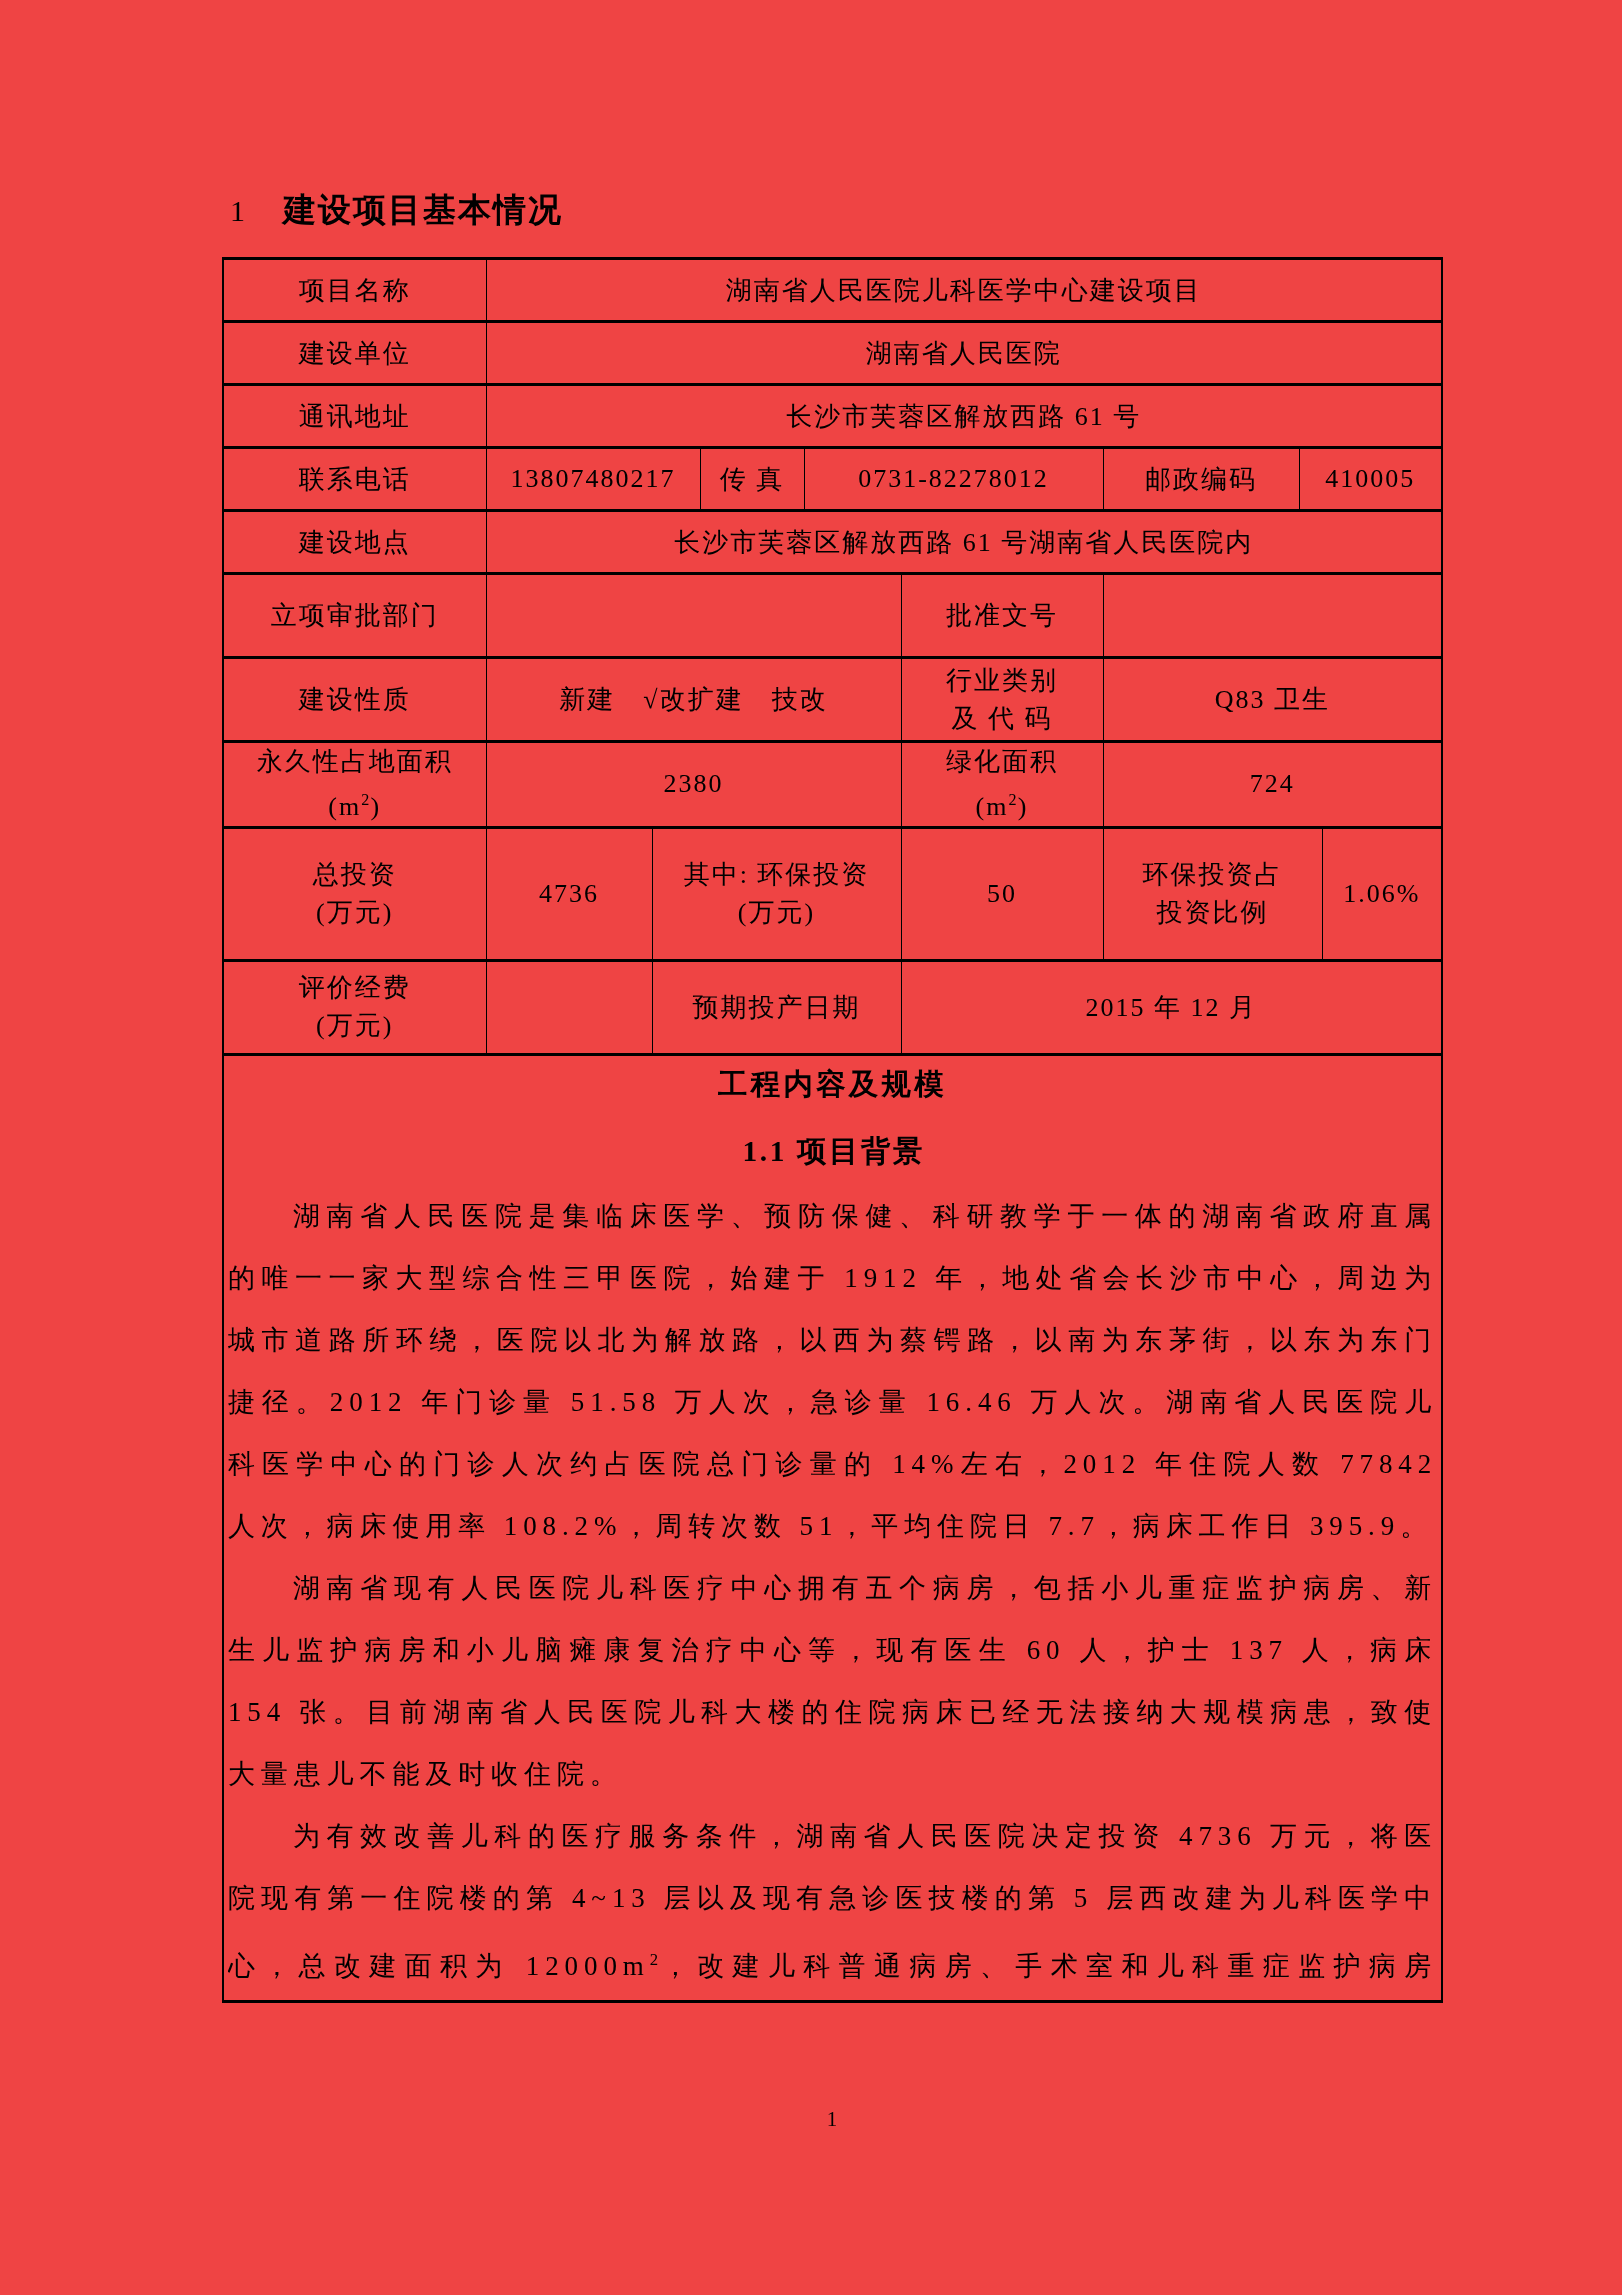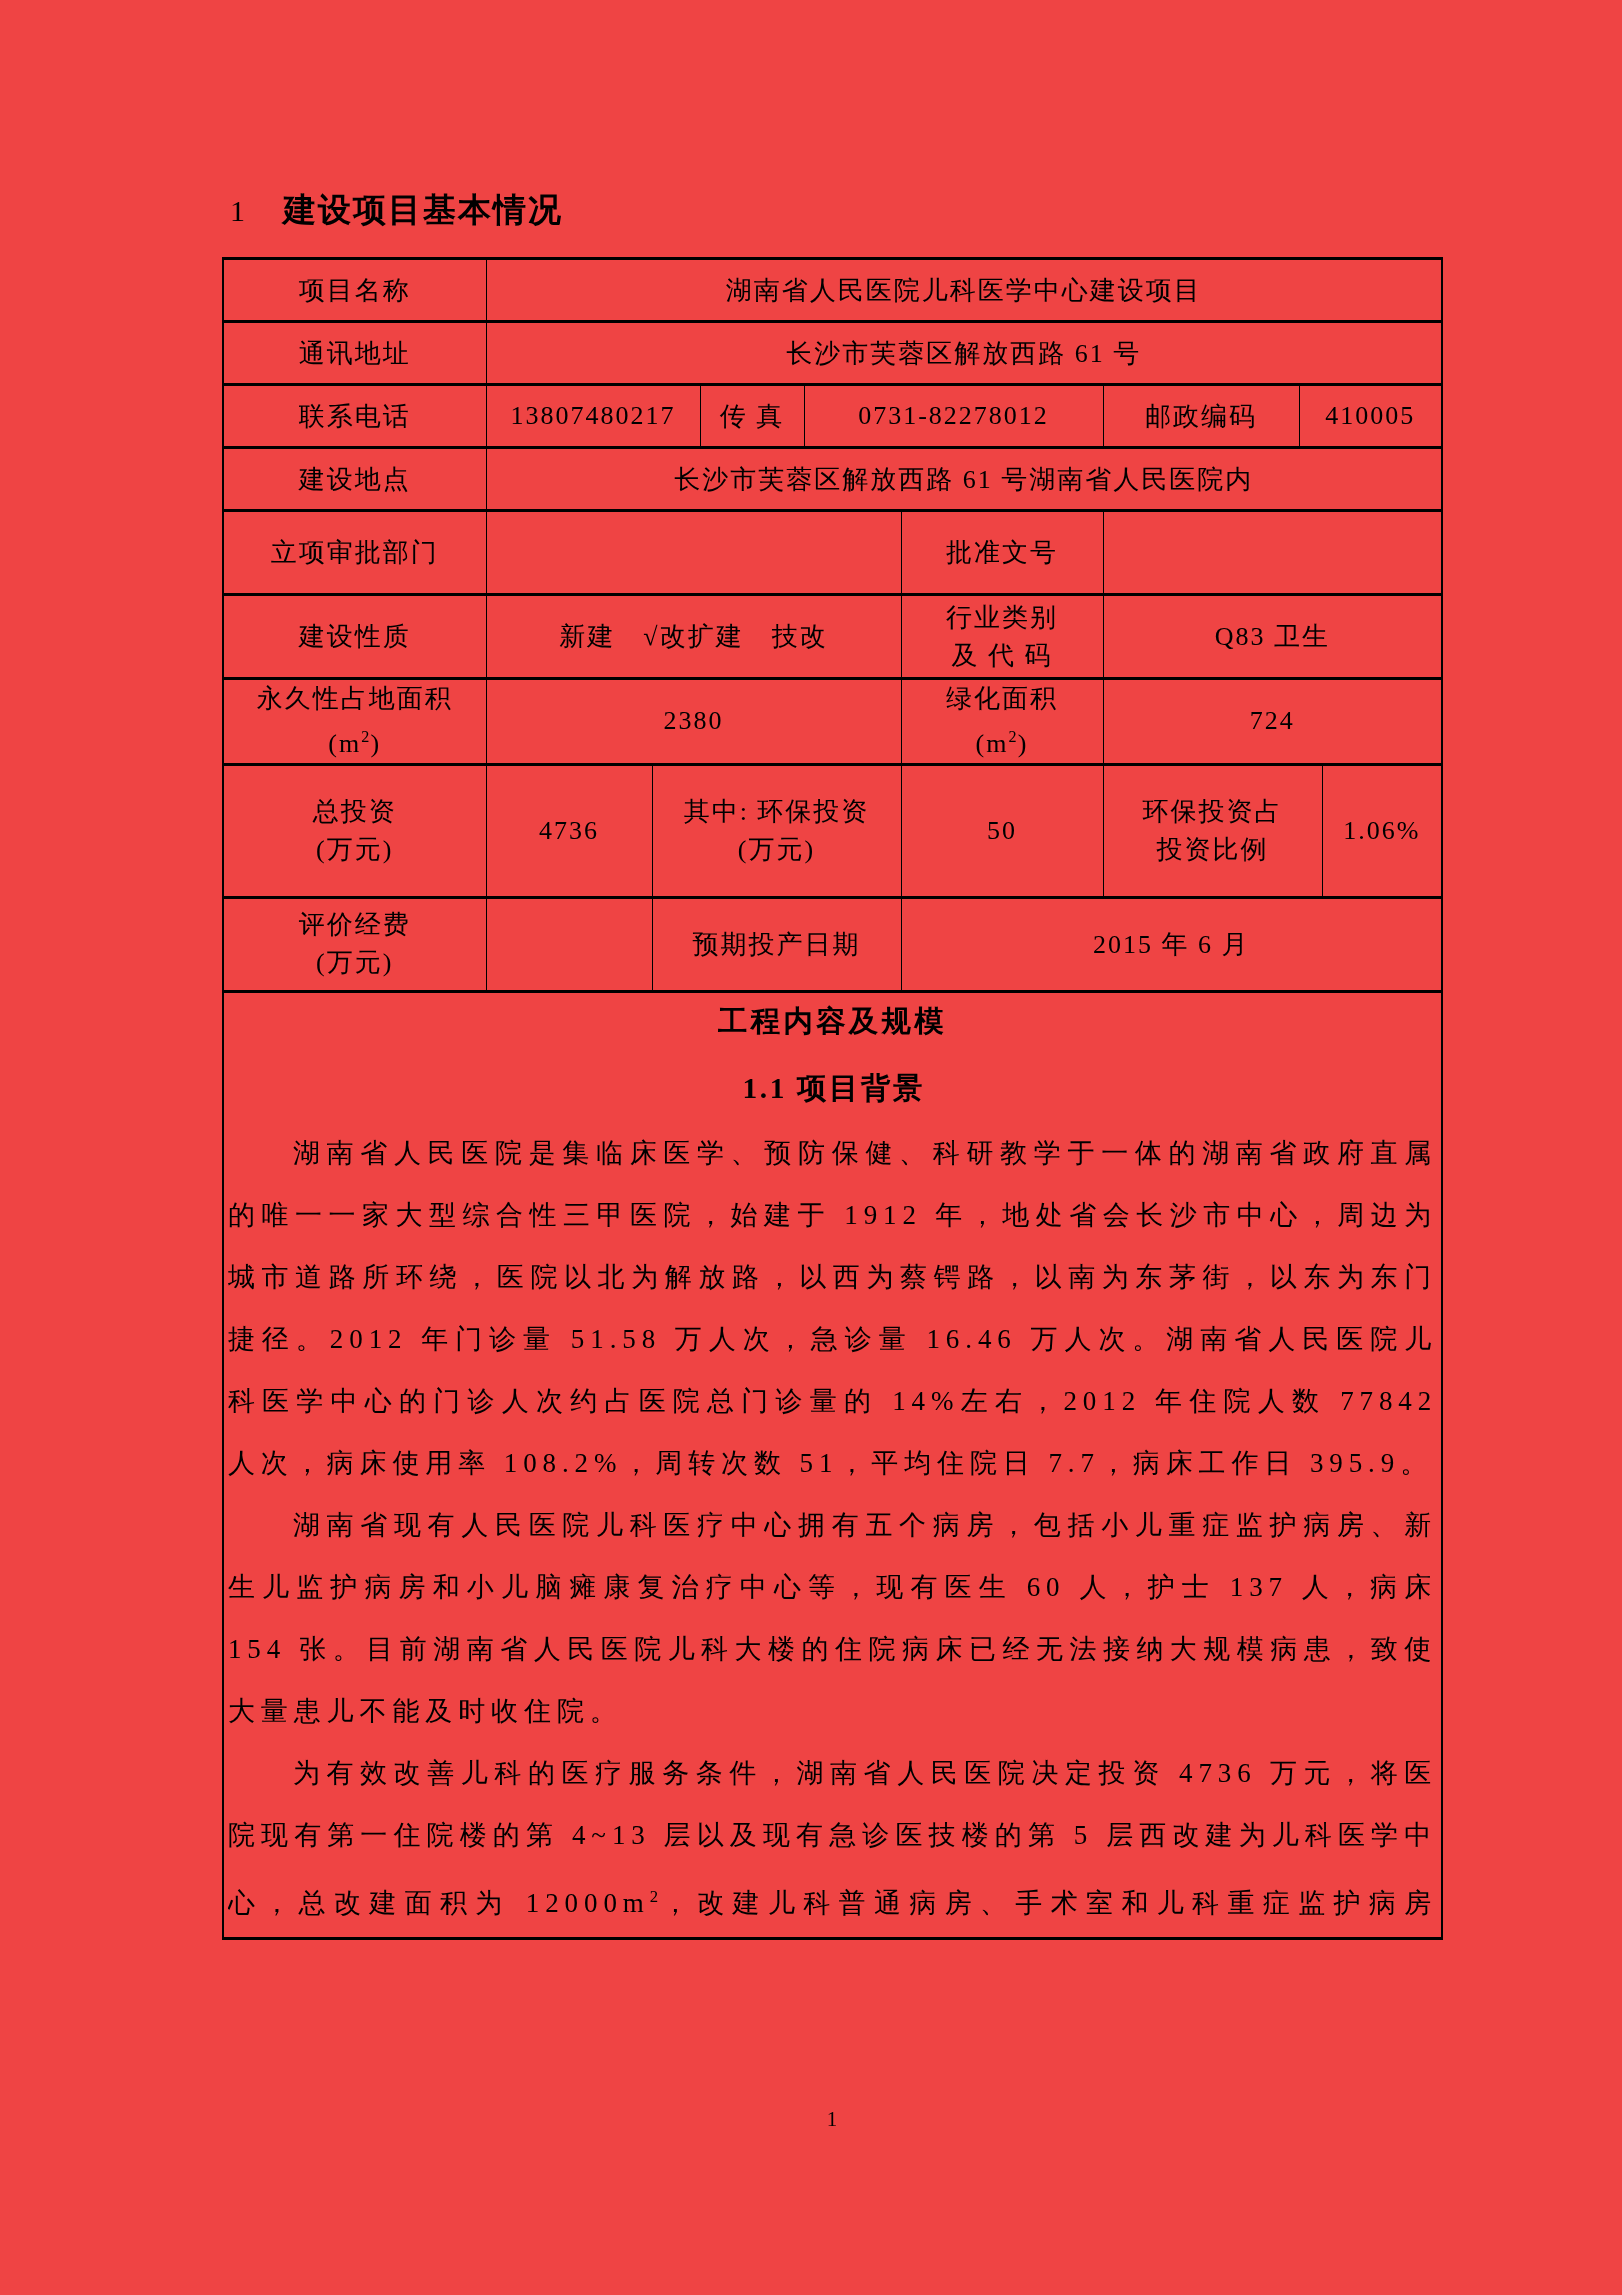--- a/index.html
+++ b/index.html
@@ -84,20 +84,24 @@
         <col style="width:23px">
         <col style="width:120px">
     </colgroup>
 
     <tbody>
         <tr class="r-std">
       <td class="lbl">项目名称</td>
       <td colspan="8">湖南省人民医院儿科医学中心建设项目</td>
     </tr>
 
+    <tr class="r-std">
+      <td class="lbl">建设单位</td>
+      <td colspan="8">湖南省人民医院</td>
+    </tr>
 
 
     <tr class="r-std">
       <td class="lbl">通讯地址</td>
       <td colspan="8">长沙市芙蓉区解放西路 61 号</td>
     </tr>
 
     <tr class="r-std">
       <td class="lbl">联系电话</td>
       <td colspan="2">13807480217</td>
@@ -160,21 +164,21 @@
       <td>1.06%</td>
     </tr>
 
     <tr class="r-fee">
       <td class="lbl two">
         <div>评价经费</div>
         <div>(万元)</div>
       </td>
       <td></td>
       <td colspan="3">预期投产日期</td>
-      <td colspan="4">2015 年 6 月</td>
+      <td colspan="4">2015 年 12 月</td>
     </tr>
 
     <tr>
       <td colspan="9" class="content-cell">
         <div class="content-inner">
           <div class="sec-head">工程内容及规模</div>
           <div class="sub-head">1.1 项目背景</div>
           <p class="para">湖南省人民医院是集临床医学、预防保健、科研教学于一体的湖南省政府直属的唯一一家大型综合性三甲医院，始建于 1912 年，地处省会长沙市中心，周边为城市道路所环绕，医院以北为解放路，以西为蔡锷路，以南为东茅街，以东为东门捷径。2012 年门诊量 51.58 万人次，急诊量 16.46 万人次。湖南省人民医院儿科医学中心的门诊人次约占医院总门诊量的 14%左右，2012 年住院人数 77842 人次，病床使用率 108.2%，周转次数 51，平均住院日 7.7，病床工作日 395.9。</p>
           <p class="para">湖南省现有人民医院儿科医疗中心拥有五个病房，包括小儿重症监护病房、新生儿监护病房和小儿脑瘫康复治疗中心等，现有医生 60 人，护士 137 人，病床 154 张。目前湖南省人民医院儿科大楼的住院病床已经无法接纳大规模病患，致使大量患儿不能及时收住院。</p>
           <p class="para"><span>为有效改善儿科的医疗服务条件，湖南省人民医院决定投资 4736 万元，将医院现有第一住院楼的第 4~13 层以及现有急诊医技楼的第 5 层西改建为儿科医学中心，总改建面积为 12000m</span><sup>2</sup><span>，改建儿科普通病房、手术室和儿科重症监护病房（PICU），</span></p>

